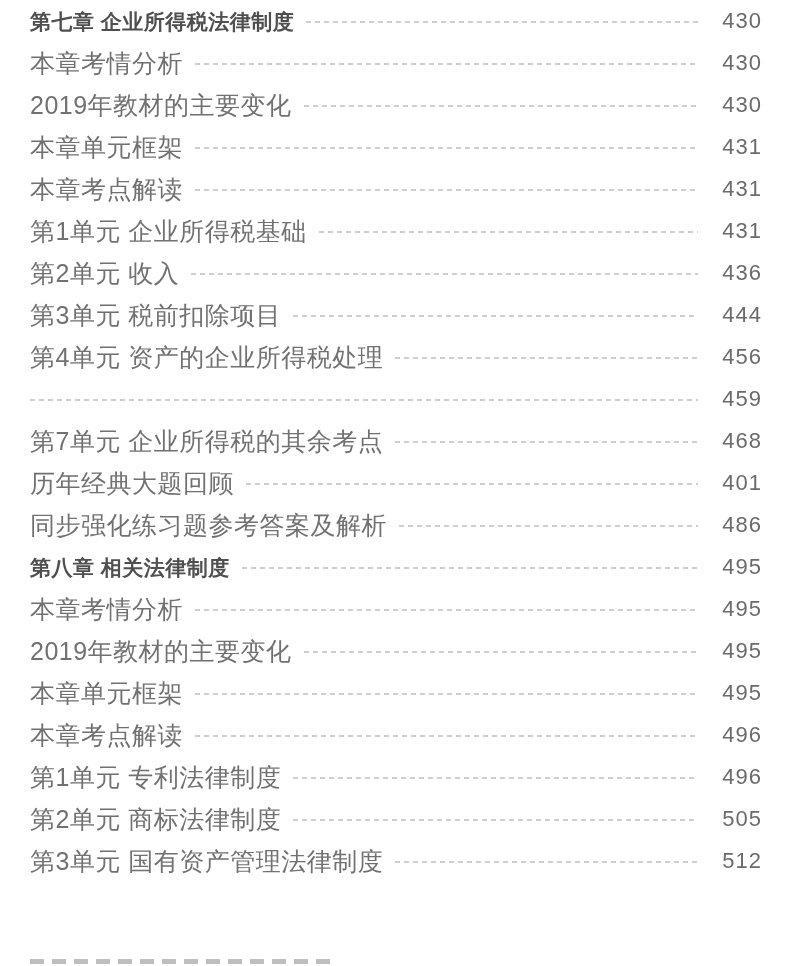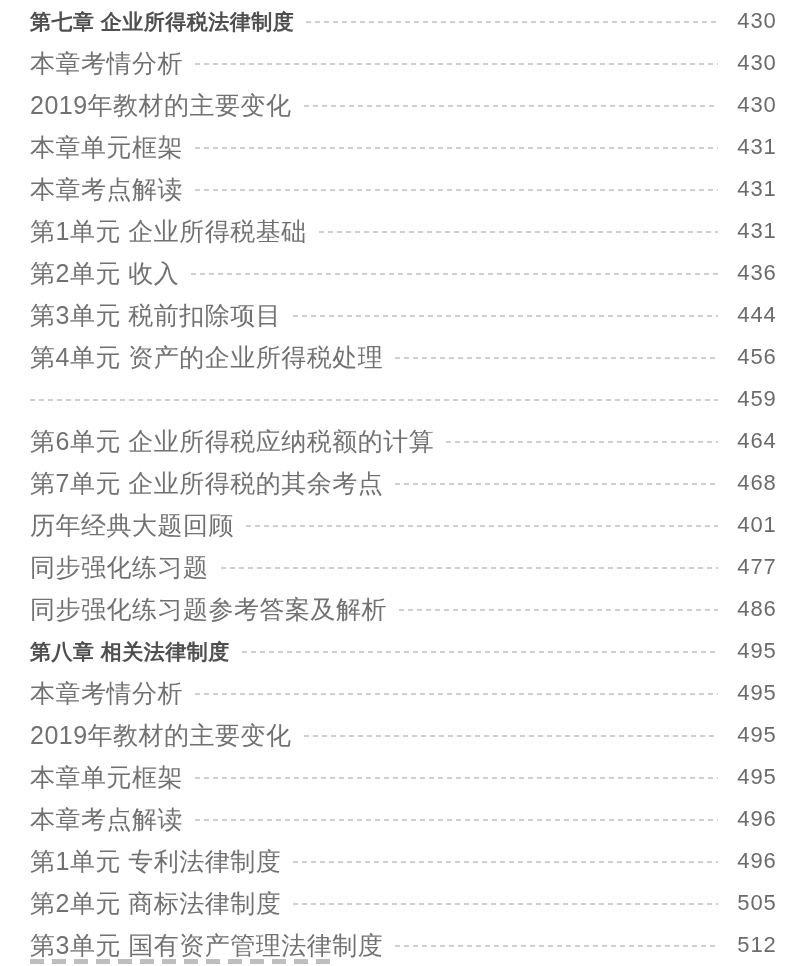--- a/index.html
+++ b/index.html
@@ -13,21 +13,21 @@
     width: 790px;
     height: 966px;
     background: #ffffff;
     overflow: hidden;
   }
   .toc {
     position: absolute;
     top: 0;
     left: 0;
     right: 0;
-    padding: 0 8px 0 30px;
+    padding: 0 28px 0 30px;
     box-sizing: border-box;
   }
   .toc-row {
     height: 42px;
     display: flex;
     align-items: center;
     cursor: pointer;
   }
   .toc-label {
     flex: 0 0 auto;
@@ -51,21 +51,21 @@
     margin-top: 2px;
     background: repeating-linear-gradient(
       to right,
       #cfcfcf 0px, #cfcfcf 5px,
       transparent 5px, transparent 9px
     );
   }
   .toc-page {
     flex: 0 0 auto;
     width: 50px;
-    text-align: center;
+    text-align: right;
     font-size: 22px;
     color: #6b6b6b;
     letter-spacing: 1px;
     line-height: 1;
     font-stretch: condensed;
   }
   
   .clipped-remnant {
     position: absolute;
     left: 30px;
@@ -137,43 +137,33 @@
     <span class="toc-label">第4单元 资产的企业所得税处理</span>
     <span class="toc-leader"></span>
     <span class="toc-page">456</span>
   </div>
 
   <div class="toc-row">
     <span class="toc-leader"></span>
     <span class="toc-page">459</span>
   </div>
 
-  <div class="toc-row">
-    <span class="toc-label">第6单元 企业所得税应纳税额的计算</span>
-    <span class="toc-leader"></span>
-    <span class="toc-page">464</span>
-  </div>
 
   <div class="toc-row">
     <span class="toc-label">第7单元 企业所得税的其余考点</span>
     <span class="toc-leader"></span>
     <span class="toc-page">468</span>
   </div>
 
   <div class="toc-row">
     <span class="toc-label">历年经典大题回顾</span>
     <span class="toc-leader"></span>
     <span class="toc-page">401</span>
   </div>
 
-  <div class="toc-row">
-    <span class="toc-label">同步强化练习题</span>
-    <span class="toc-leader"></span>
-    <span class="toc-page">477</span>
-  </div>
 
   <div class="toc-row">
     <span class="toc-label">同步强化练习题参考答案及解析</span>
     <span class="toc-leader"></span>
     <span class="toc-page">486</span>
   </div>
 
   <div class="toc-row chapter">
     <span class="toc-label">第八章 相关法律制度</span>
     <span class="toc-leader"></span>

